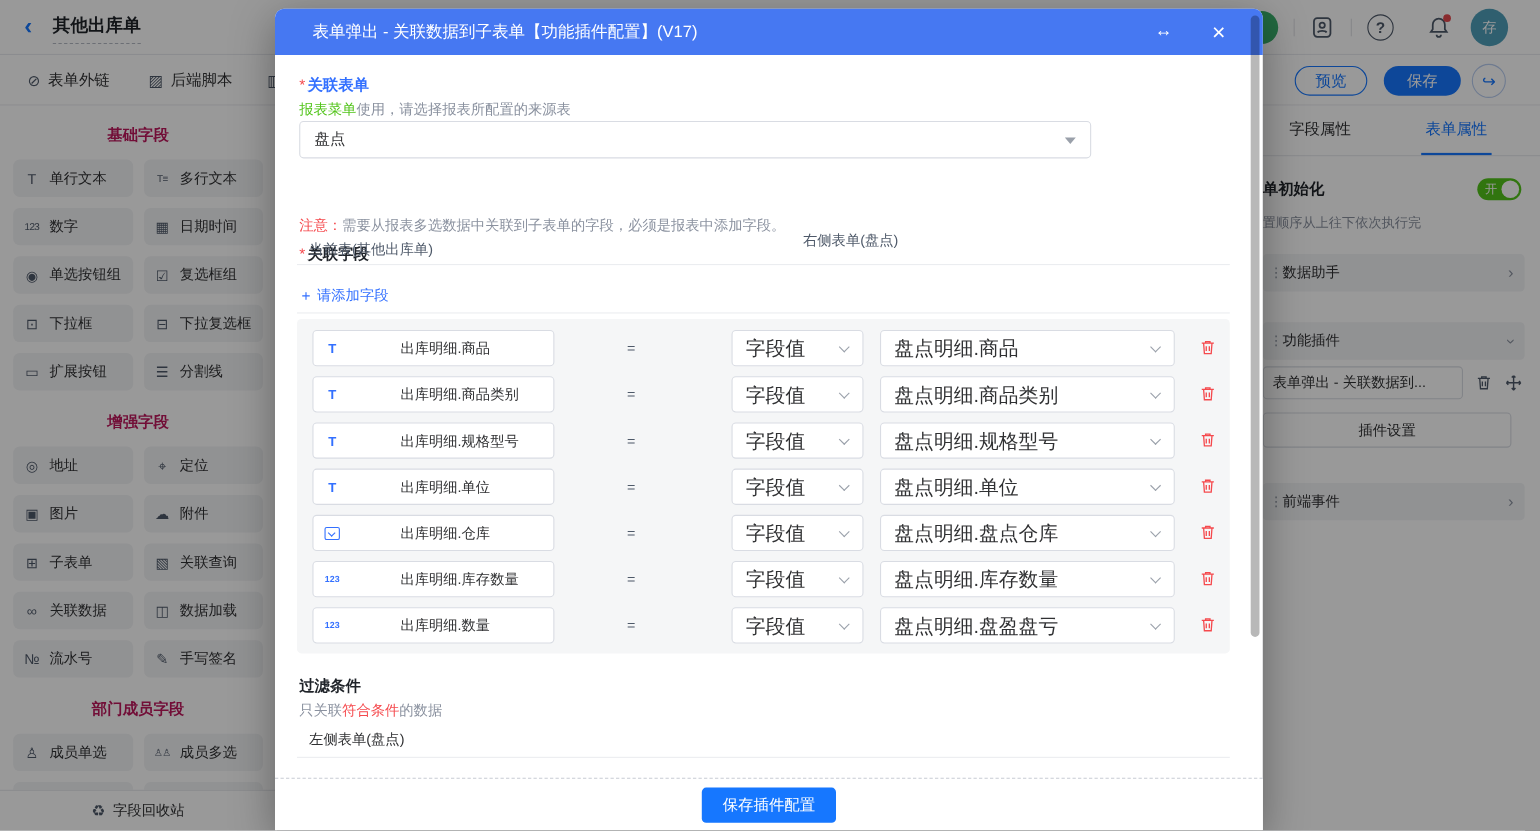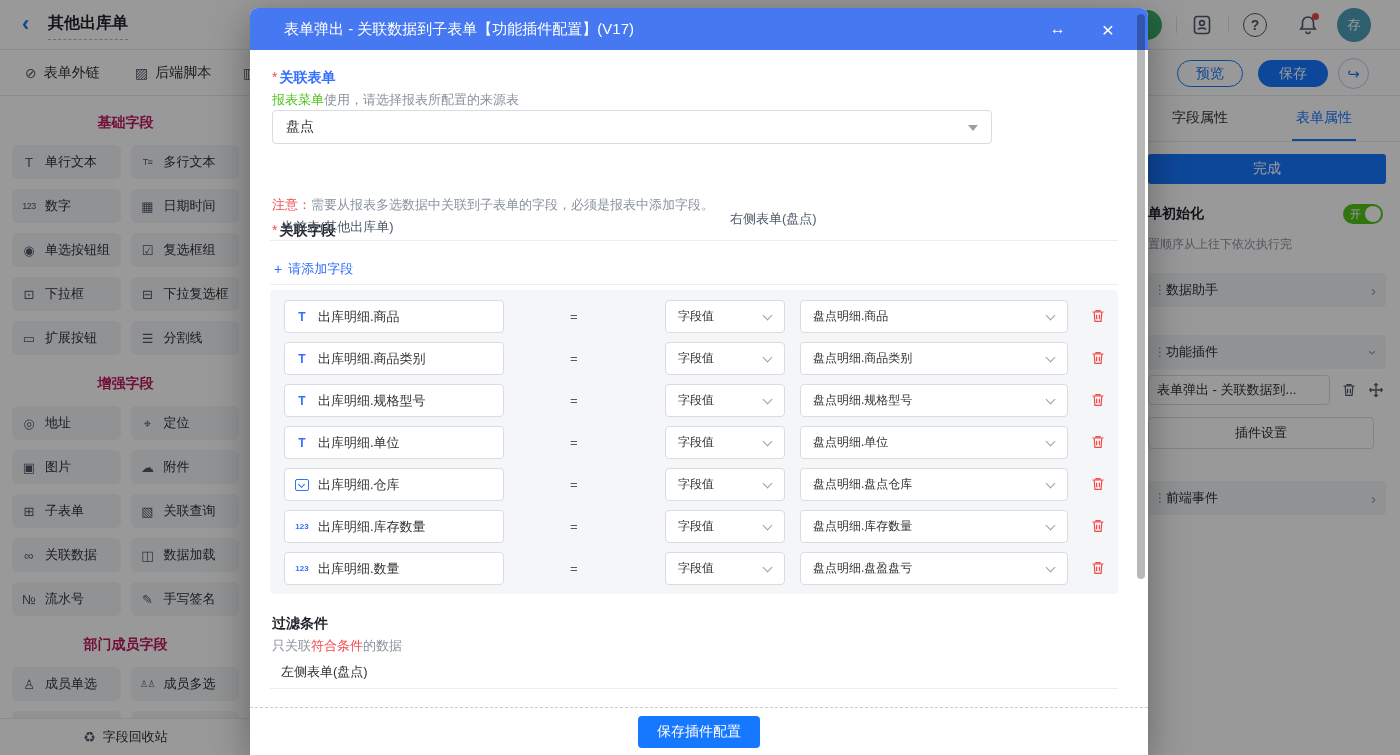--- a/index.html
+++ b/index.html
@@ -83,23 +83,23 @@
   .m-divider{position:absolute;left:20px;width:848px;height:1px;background:#ebedf0;}
   .m-add{position:absolute;left:24px;top:210px;font-size:13px;color:#3370ff;display:flex;align-items:center;gap:6px;cursor:pointer;}
   .m-add .plus{font-size:14px;}
   .map-panel{position:absolute;left:20px;top:240px;width:848px;height:304px;background:#f5f6f7;border-radius:4px;}
   .map-row{position:absolute;left:0;width:100%;height:33px;}
   .field-box{position:absolute;left:14px;top:0;width:220px;height:33px;background:#fff;border:1px solid #d9dce3;border-radius:4px;display:flex;align-items:center;gap:9px;padding:0 10px;font-size:13px;color:#303133;cursor:pointer;}
   .f-icon{color:#3370ff;font-weight:700;font-size:12px;flex:none;min-width:14px;text-align:center;line-height:1;}
   .f-icon.num{font-size:8px;font-weight:700;letter-spacing:0;}
   .f-icon.selbox{width:12px;height:12px;border:1.3px solid #3370ff;border-radius:2px;position:relative;}
   .f-icon.selbox::after{content:"";position:absolute;left:2.6px;top:2.2px;width:4px;height:4px;border-right:1.3px solid #3370ff;border-bottom:1.3px solid #3370ff;transform:rotate(45deg);}
-  .f-label{white-space:nowrap;overflow:hidden;}
+  .f-label{white-space:nowrap;overflow:hidden;margin-left:46px;}
   .eq{position:absolute;left:300px;top:9px;color:#4e5969;font-size:13px;}
-  .sel{position:absolute;top:0;height:33px;background:#fff;border:1px solid #d9dce3;border-radius:4px;display:flex;align-items:center;padding:0 28px 0 12px;font-size:12px;color:#303133;cursor:pointer;}
+  .sel{position:absolute;top:0;height:33px;background:#fff;border:1px solid #d9dce3;border-radius:4px;display:flex;align-items:center;padding:0 28px 0 12px;font-size:18px;color:#303133;cursor:pointer;}
   .sel-mid{left:395px;width:120px;}
   .sel-right{left:530px;width:268px;}
   .chev{position:absolute;right:13px;top:11px;width:7px;height:7px;border-right:1.5px solid #9aa0aa;border-bottom:1.5px solid #9aa0aa;transform:rotate(45deg);}
   .trash{position:absolute;left:820px;top:8px;width:16px;height:16px;cursor:pointer;}
   .m-filter-table{position:absolute;left:31px;top:613px;font-size:13px;color:#303133;}
   .modal-footer{position:absolute;left:0;right:0;bottom:0;height:48px;border-top:1px dashed #c8ccd4;background:#fff;display:flex;align-items:center;justify-content:center;}
   .btn-plugin-save{min-width:122px;height:32px;background:#1677ff;color:#fff;border-radius:4px;font-size:14px;display:flex;align-items:center;justify-content:center;padding:0 14px;cursor:pointer;}
 </style>
 </head>
 <body>
@@ -253,21 +253,20 @@
       <span class="recycle-ic">♻</span>
       <span>字段回收站</span>
     </div>
   </aside>
 
   <section class="right-panel">
     <div class="rp-tabs">
       <span class="rp-tab">字段属性</span>
       <span class="rp-tab active">表单属性</span>
     </div>
-    <div class="rp-done">完成</div>
     <div class="rp-init">
       <span class="rp-init-title">单初始化</span>
       <span class="toggle">
         <span class="toggle-txt">开</span>
         <span class="toggle-knob"></span>
       </span>
     </div>
     <div class="rp-note">置顺序从上往下依次执行完</div>
 
     <div class="rp-card">

